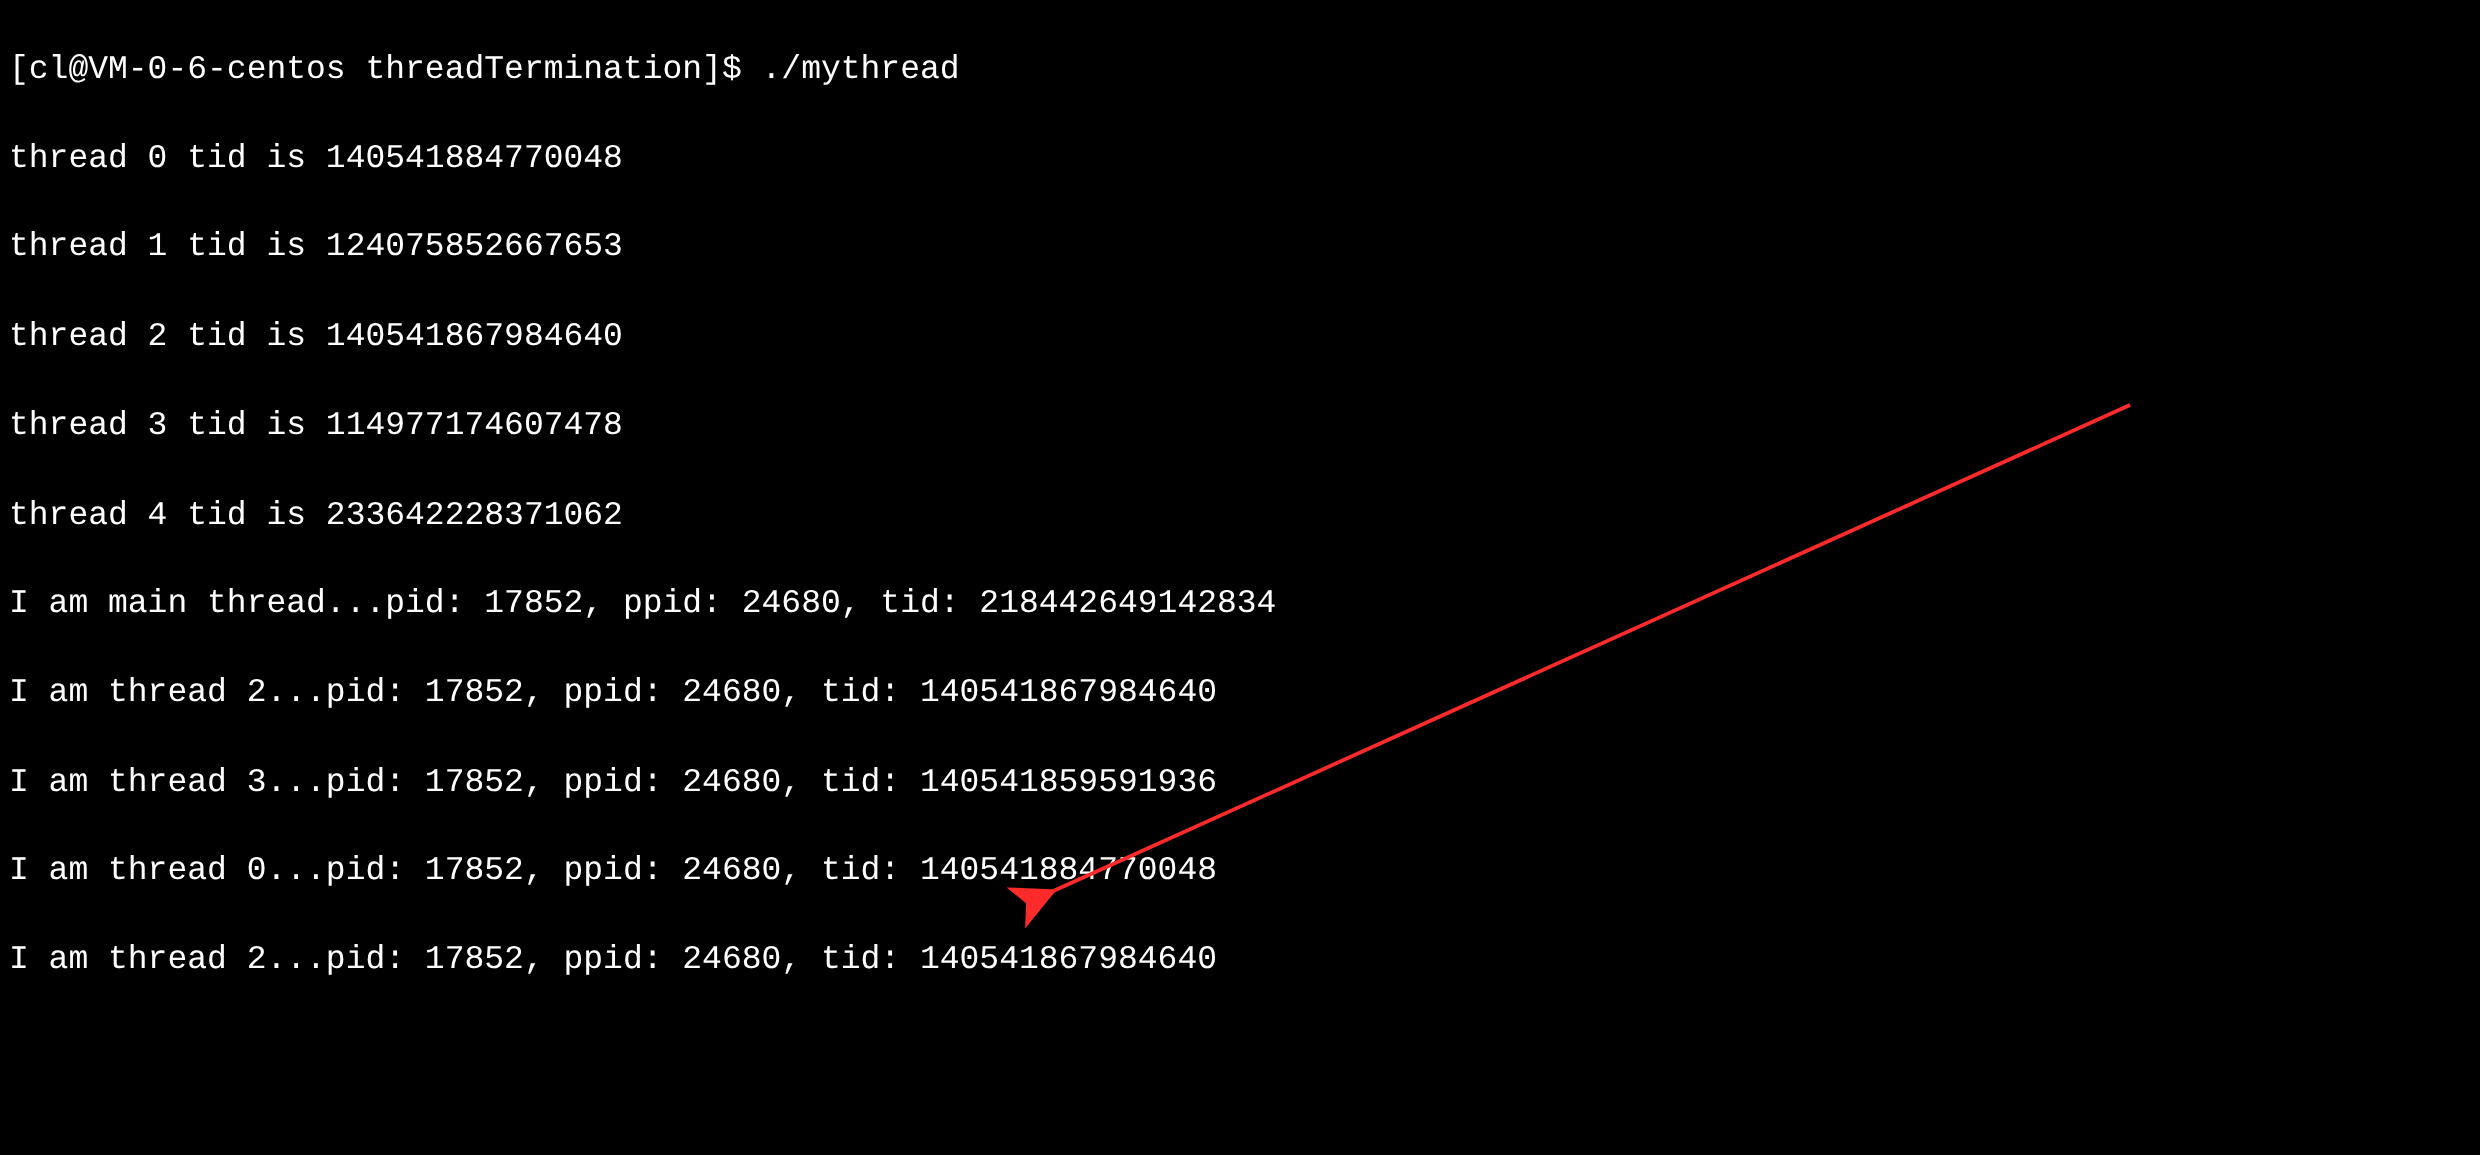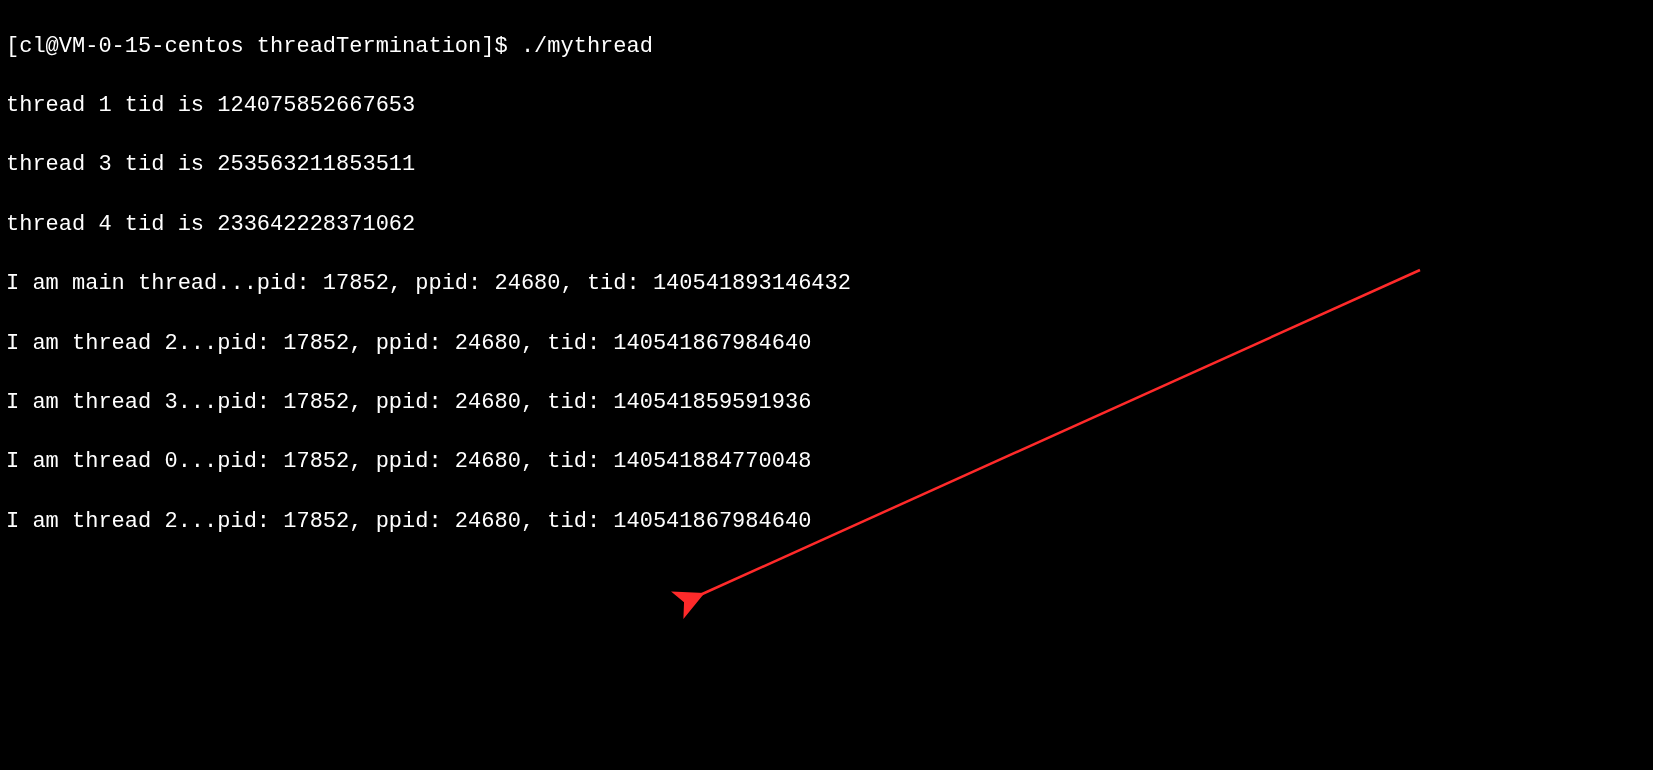--- a/index.html
+++ b/index.html
@@ -26,25 +26,27 @@
     left: 0;
     width: 1653px;
     height: 770px;
     pointer-events: none;
   }
 </style>
 </head>
 <body>
 
 <div class="terminal">
-<span class="line">[cl@VM-0-15-centos threadTermination]$ ./mythread</span>
+<span class="line">[cl@VM-0-6-centos threadTermination]$ ./mythread</span>
+<span class="line">thread 0 tid is 140541884770048</span>
 <span class="line">thread 1 tid is 124075852667653</span>
-<span class="line">thread 3 tid is 253563211853511</span>
+<span class="line">thread 2 tid is 140541867984640</span>
+<span class="line">thread 3 tid is 114977174607478</span>
 <span class="line">thread 4 tid is 233642228371062</span>
-<span class="line">I am main thread...pid: 17852, ppid: 24680, tid: 140541893146432</span>
+<span class="line">I am main thread...pid: 17852, ppid: 24680, tid: 218442649142834</span>
 <span class="line">I am thread 2...pid: 17852, ppid: 24680, tid: 140541867984640</span>
 <span class="line">I am thread 3...pid: 17852, ppid: 24680, tid: 140541859591936</span>
 <span class="line">I am thread 0...pid: 17852, ppid: 24680, tid: 140541884770048</span>
 <span class="line">I am thread 2...pid: 17852, ppid: 24680, tid: 140541867984640</span>
 
 
 
 
 
 

